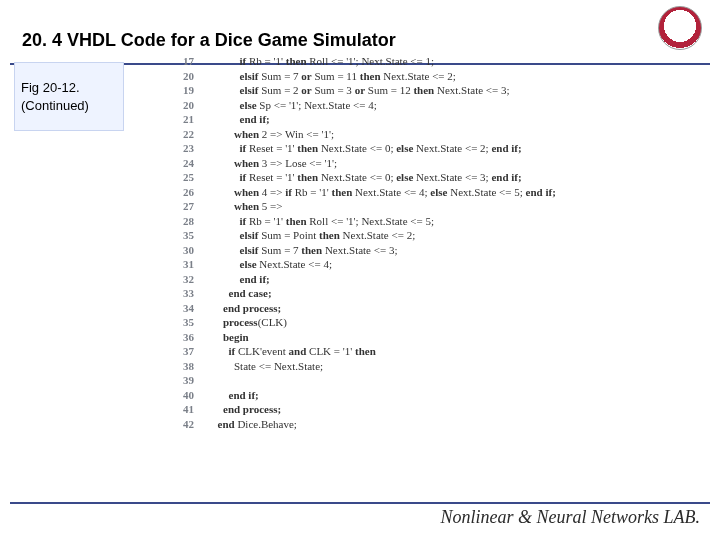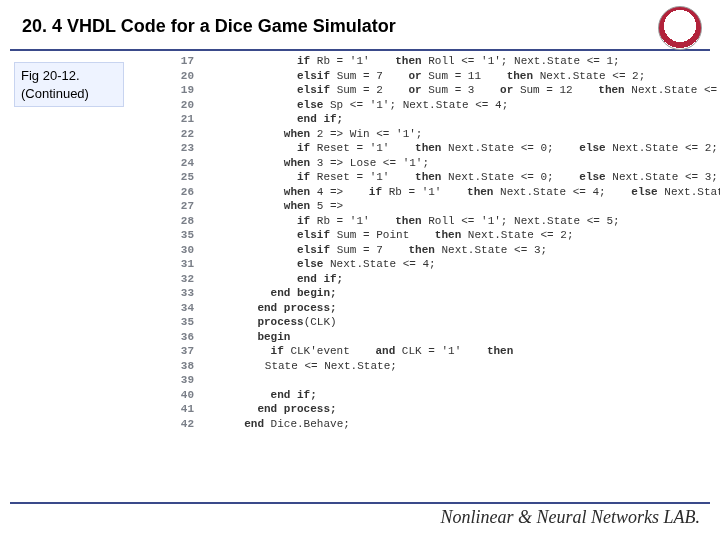--- a/index.html
+++ b/index.html
@@ -5,21 +5,21 @@
   * { margin: 0; padding: 0; box-sizing: border-box; }
   body {
     width: 720px;
     height: 540px;
     background: #ffffff;
     font-family: Arial, sans-serif;
     position: relative;
     overflow: hidden;
   }
   .header {
-    padding: 16px 0 6px 22px;
+    padding: 30px 0 6px 22px;
     position: relative;
   }
   .title {
     font-size: 18px;
     font-weight: bold;
     color: #000;
   }
   .hr {
     height: 2px;
     background: #3a4a8a;
@@ -38,52 +38,52 @@
     border: 1px solid #999;
     position: relative;
   }
   .fig-label {
     position: absolute;
     top: 62px;
     left: 14px;
     width: 110px;
     background: #eef3ff;
     border: 1px solid #c8d4f0;
-    padding: 4px 6px;
+    padding: 16px 6px;
     font-size: 13px;
     line-height: 1.35;
     color: #000;
   }
   .code-area {
     position: absolute;
     top: 54px;
     left: 168px;
     right: 20px;
-    font-family: Liberation Mono, monospace;
+    font-family: Liberation Serif, serif;
   }
   .code-row {
     display: flex;
     align-items: baseline;
     line-height: 1.32;
   }
   .ln {
     width: 26px;
     text-align: right;
     font-size: 11px;
     color: #7a7f88;
     font-weight: bold;
     flex-shrink: 0;
   }
   .code {
     font-size: 11px;
     color: #333;
     white-space: pre;
     padding-left: 18px;
   }
-  .code b { font-weight: bold; color: #333; margin-left: 19px; }
+  .code b { font-weight: bold; color: #333; }
   .footer-line {
     position: absolute;
     bottom: 36px;
     left: 10px; right: 10px;
     height: 2px;
     background: #3a4a8a;
   }
   .footer {
     position: absolute;
     bottom: 12px;
@@ -171,21 +171,21 @@
     <div class="code-row">
       <div class="ln">31</div>
       <div class="code">          <b>else</b> Next.State &lt;= 4;</div>
     </div>
     <div class="code-row">
       <div class="ln">32</div>
       <div class="code">          <b>end if;</b></div>
     </div>
     <div class="code-row">
       <div class="ln">33</div>
-      <div class="code">      <b>end begin;</b></div>
+      <div class="code">      <b>end case;</b></div>
     </div>
     <div class="code-row">
       <div class="ln">34</div>
       <div class="code">    <b>end process;</b></div>
     </div>
     <div class="code-row">
       <div class="ln">35</div>
       <div class="code">    <b>process</b>(CLK)</div>
     </div>
     <div class="code-row">

